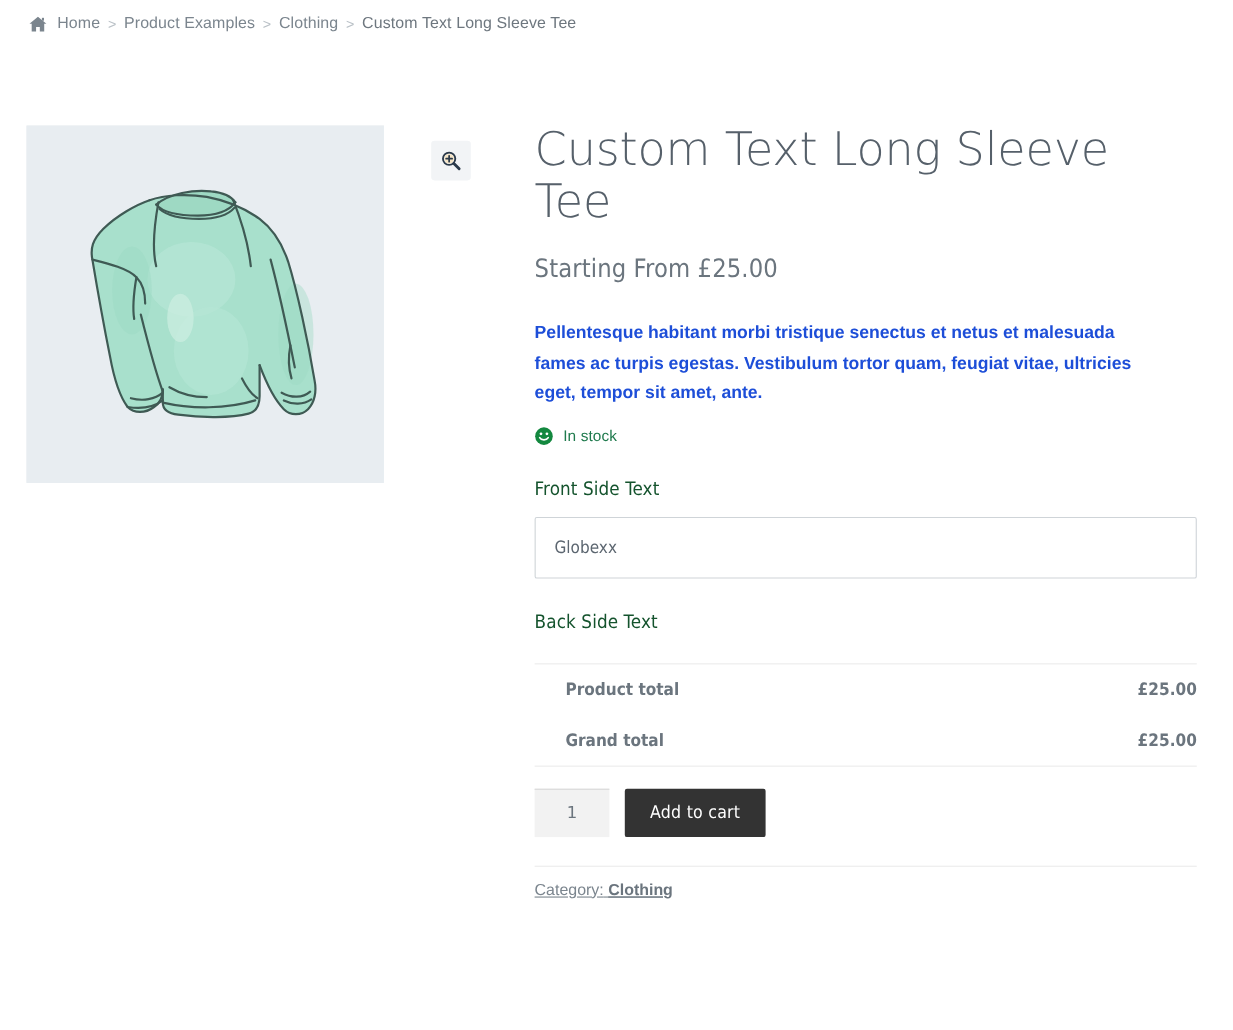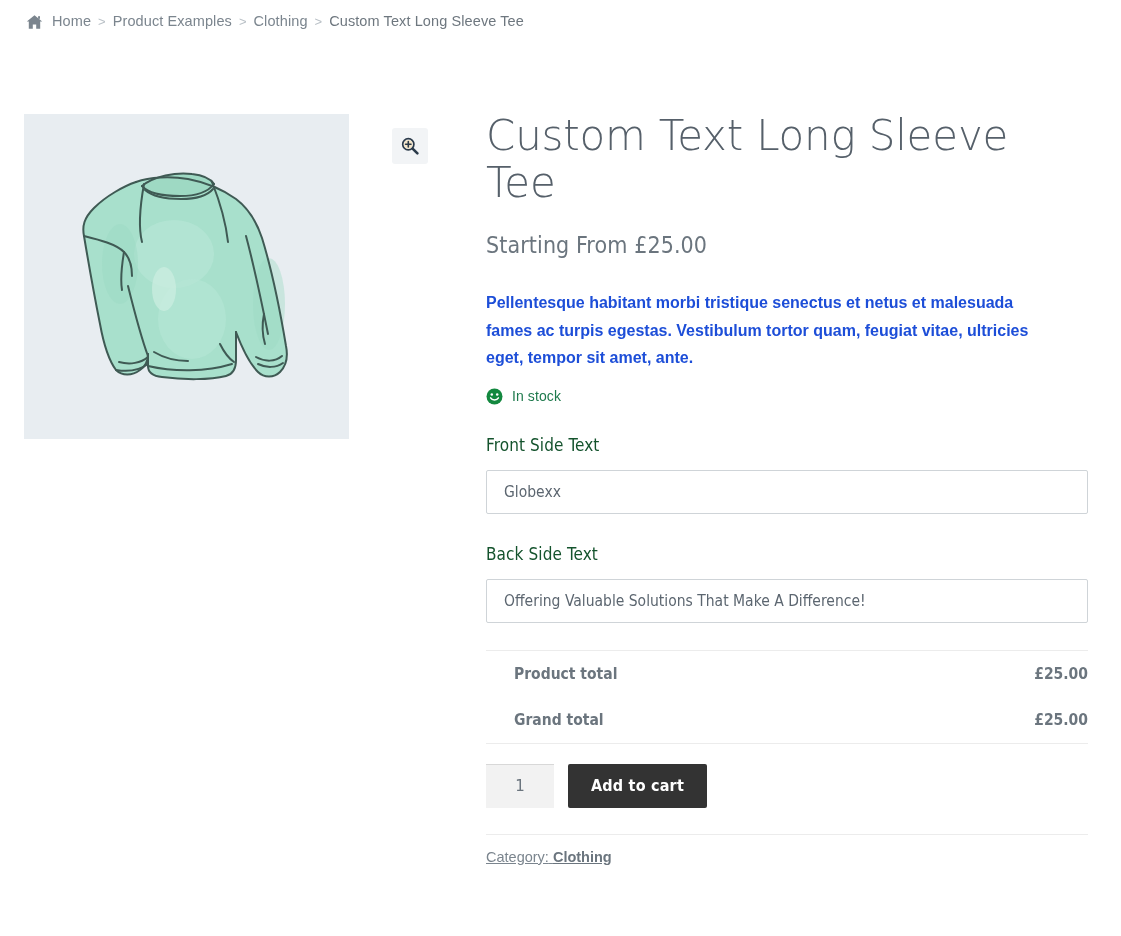--- a/index.html
+++ b/index.html
@@ -143,21 +143,21 @@
     font-weight: 400;
     color: #14532d;
     font-family: "DejaVu Sans", sans-serif;
     font-stretch: condensed;
     letter-spacing: .1px;
     margin: 0 0 15px 0;
   }
   .field-input {
     display: block;
     width: 602px;
-    height: 44px;
+    height: 56px;
     padding: 0 17px;
     border: 1px solid #cfd4d8;
     border-radius: 2px;
     background: #ffffff;
     font-family: "DejaVu Sans", sans-serif;
     font-stretch: condensed;
     font-size: 15.5px;
     color: #5c6670;
     outline: none;
   }
@@ -214,21 +214,21 @@
   }
   .add-to-cart {
     margin-left: 14px;
     height: 44px;
     padding: 0 23px;
     background: #333333;
     color: #ffffff;
     border: none;
     border-radius: 2px;
     font-size: 16px;
-    font-weight: 700;
+    font-weight: 400;
     font-family: "DejaVu Sans", sans-serif;
     font-stretch: condensed;
     cursor: pointer;
     letter-spacing: .2px;
   }
 
   
   .meta {
     margin-top: 14px;
     font-size: 14.5px;
@@ -382,21 +382,20 @@
     <span>In stock</span>
   </p>
 
   <div class="field-block">
     <div class="field-label">Front Side Text</div>
     <input class="field-input" type="text" value="Globexx" style="">
   </div>
 
   <div class="field-block">
     <div class="field-label">Back Side Text</div>
-    <input class="field-input" type="text" value="Offering Valuable Solutions That Make A Difference!" style="">
   </div>
 
   <div class="totals">
     <div class="divider"></div>
 
     <div class="total-row">
       <span class="total-label">Product total</span>
       <span class="total-value">£25.00</span>
     </div>
 

